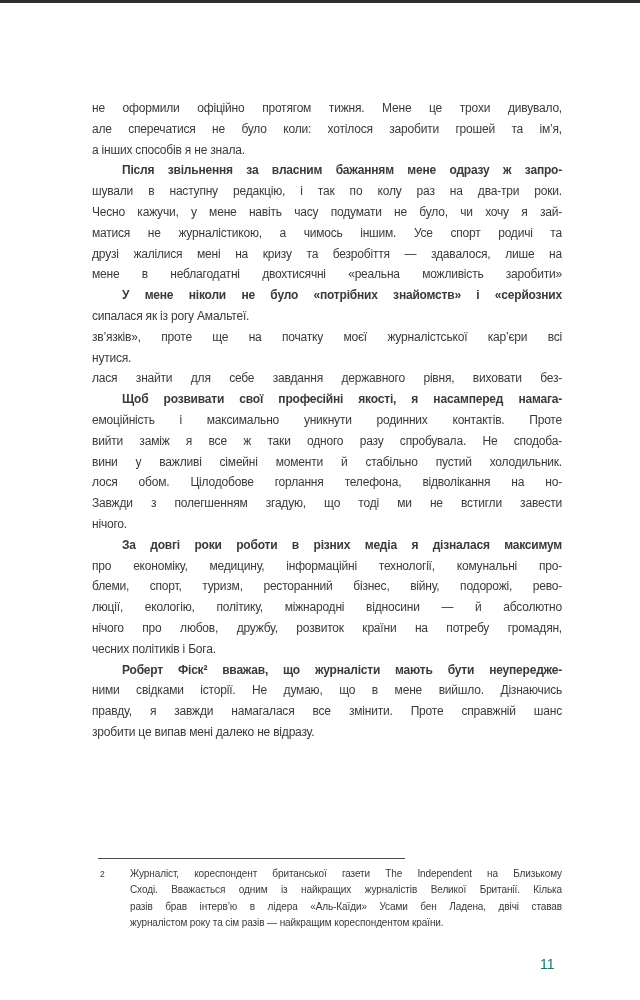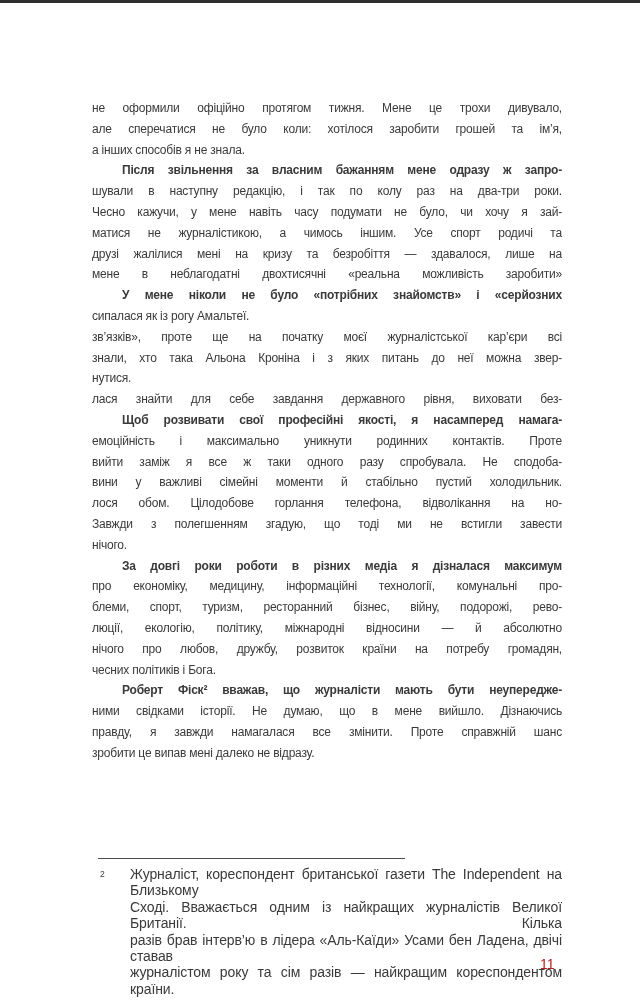--- a/index.html
+++ b/index.html
@@ -43,31 +43,31 @@
   }
   .fn-marker {
     position: absolute;
     left: 8px; top: 3px;
     font-size: 8.5px;
     color: #3a3a3a;
   }
   .fn-lines {
     margin-left: 38px;
     width: 432px;
-    font-size: 14px;
+    font-size: 10px;
     line-height: 16.4px;
     letter-spacing: -0.1px;
   }
   .fl { text-align: justify; text-align-last: justify; }
   .fl.last { text-align-last: left; }
   .page-number {
     position: absolute;
     left: 540px; top: 956px;
     font-size: 14px;
-    color: #b91c1c;
+    color: #0f766e;
   }
 </style>
 </head>
 <body>
 
 <div class="page">
   <div class="top-edge"></div>
 
   <div class="body-text">
       <div class="bl">не оформили офіційно протягом тижня. Мене це трохи дивувало,</div>
@@ -75,21 +75,20 @@
       <div class="bl last">а інших способів я не знала.</div>
       <div class="bl ind">Після звільнення за власним бажанням мене одразу ж запро-</div>
       <div class="bl">шували в наступну редакцію, і так по колу раз на два-три роки.</div>
       <div class="bl">Чесно кажучи, у мене навіть часу подумати не було, чи хочу я зай-</div>
       <div class="bl">матися не журналістикою, а чимось іншим. Усе спорт родичі та</div>
       <div class="bl">друзі жалілися мені на кризу та безробіття — здавалося, лише на</div>
       <div class="bl">мене в неблагодатні двохтисячні «реальна можливість заробити»</div>
       <div class="bl ind">У мене ніколи не було «потрібних знайомств» і «серйозних</div>
       <div class="bl last">сипалася як із рогу Амальтеї.</div>
       <div class="bl">зв’язків», проте ще на початку моєї журналістської кар’єри всі</div>
-      <div class="bl">знали, хто така Альона Кроніна і з яких питань до неї можна звер-</div>
       <div class="bl last">нутися.</div>
       <div class="bl">лася знайти для себе завдання державного рівня, виховати без-</div>
       <div class="bl ind">Щоб розвивати свої професійні якості, я насамперед намага-</div>
       <div class="bl">емоційність і максимально уникнути родинних контактів. Проте</div>
       <div class="bl">вийти заміж я все ж таки одного разу спробувала. Не сподоба-</div>
       <div class="bl">вини у важливі сімейні моменти й стабільно пустий холодильник.</div>
       <div class="bl">лося обом. Цілодобове горлання телефона, відволікання на но-</div>
       <div class="bl">Завжди з полегшенням згадую, що тоді ми не встигли завести</div>
       <div class="bl last">нічого.</div>
       <div class="bl ind">За довгі роки роботи в різних медіа я дізналася максимум</div>

